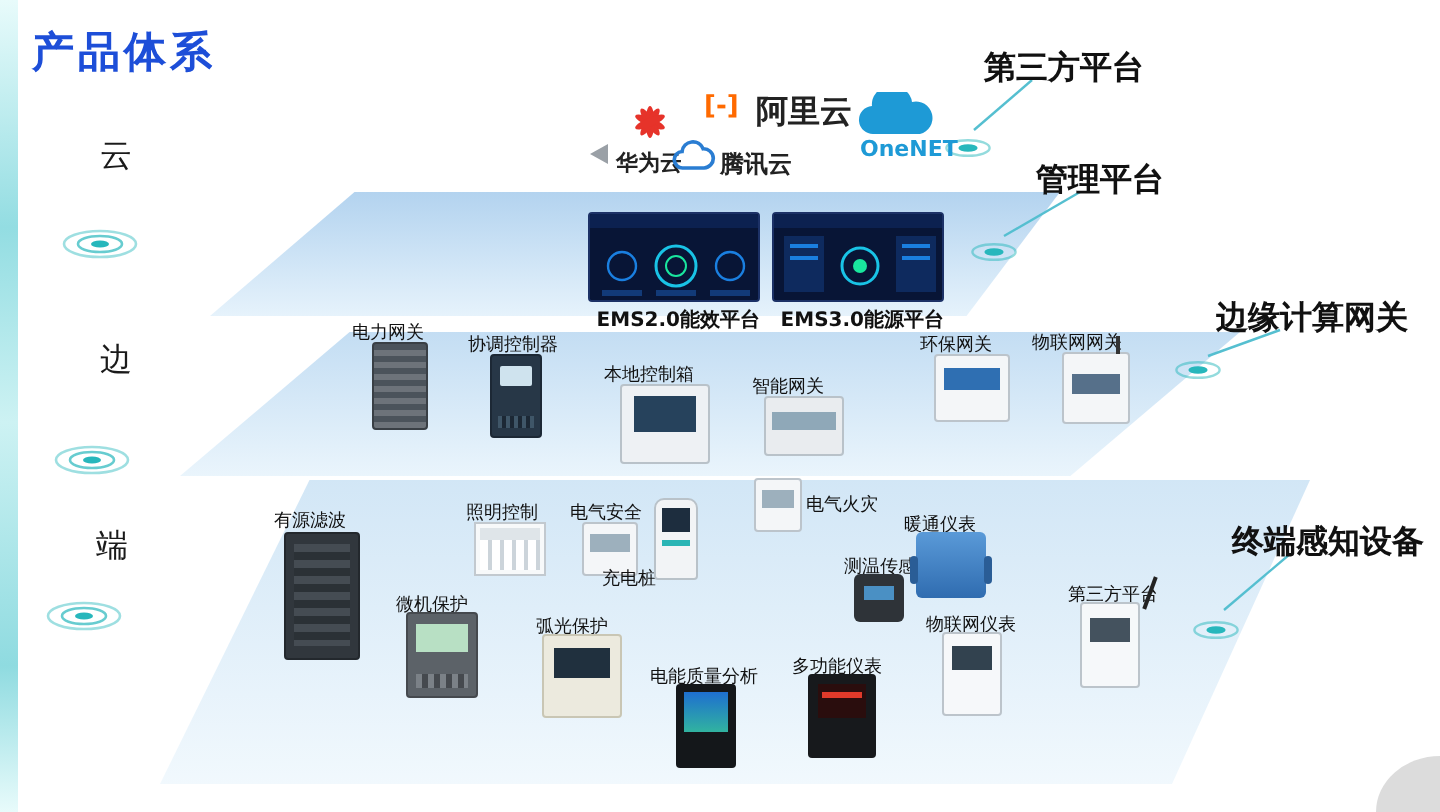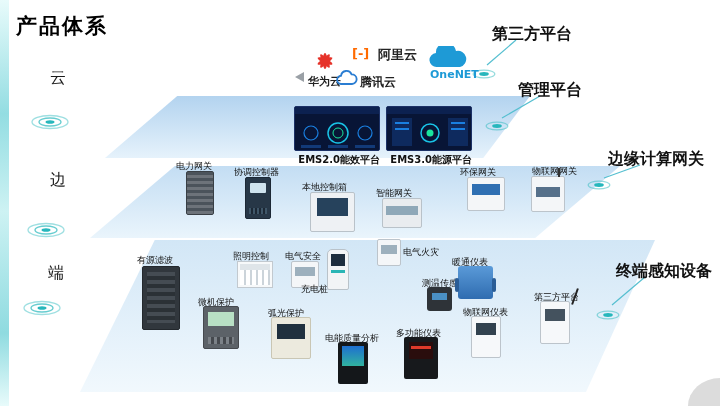--- a/index.html
+++ b/index.html
@@ -7,21 +7,21 @@
   body{font-family:"DejaVu Sans","Liberation Sans",sans-serif;color:#222}
   .stage{position:relative;width:720px;height:406px;background:#ffffff;overflow:hidden}
 
   
   .edge-ribbon{position:absolute;left:0;top:0;width:9px;height:100%;
     background:linear-gradient(180deg,#e8fbfb 0%,#93dde2 28%,#cdf2f3 52%,#8fdbe0 82%,#e8fbfb 100%)}
 
   
   .corner{position:absolute;right:0;bottom:0;width:32px;height:28px;background:#dcdcdc;border-top-left-radius:100%}
 
-  .title{position:absolute;left:16px;top:12px;font-size:21px;font-weight:700;color:#000000;letter-spacing:2px}
+  .title{position:absolute;left:16px;top:12px;font-size:21px;font-weight:700;color:#1d4ed8;letter-spacing:2px}
 
   
   .layer{position:absolute;pointer-events:none}
   .layer-cloud{left:105px;top:96px;width:425px;height:62px;
     background:linear-gradient(180deg,rgba(160,200,235,.80),rgba(205,230,248,.50));
     clip-path:polygon(17% 0,100% 0,89% 100%,0 100%)}
   .layer-edge{left:90px;top:166px;width:530px;height:72px;
     background:linear-gradient(180deg,rgba(170,207,238,.70),rgba(208,232,248,.45));
     clip-path:polygon(16% 0,100% 0,84% 100%,0 100%)}
   .layer-end{left:80px;top:240px;width:575px;height:152px;
@@ -175,21 +175,21 @@
           <ellipse cx="13" cy="11" rx="2.2" ry="8" transform="rotate(-34 13 11)"></ellipse>
           <ellipse cx="13" cy="11" rx="2.2" ry="8"></ellipse>
           <ellipse cx="13" cy="11" rx="2.2" ry="8" transform="rotate(34 13 11)"></ellipse>
           <ellipse cx="13" cy="11" rx="2.2" ry="8" transform="rotate(67 13 11)"></ellipse>
         </g>
       </svg>
   </span>
   <div class="logo-text" style="left:308px;top:74px;font-size:11px;font-weight:600">华为云</div>
 
   <span class="logo-text ali-mark" style="left:352px;top:46px;font-size:13px">[-]</span>
-  <div class="logo-text" style="left:378px;top:46px;font-size:13px;font-weight:600">阿里云</div>
+  <div class="logo-text" style="left:378px;top:46px;font-size:16px;font-weight:600">阿里云</div>
 
   <span style="position:absolute;left:336px;top:70px">
     <svg width="22" height="17" viewBox="0 0 24 18">
         <path d="M6 15 a4.5 4.5 0 0 1 -0.5 -9 A6 6 0 0 1 17 4.5 A4.6 4.6 0 0 1 17.5 15 Z" fill="none" stroke="#2a7dd2" stroke-width="2"></path>
       </svg>
   </span>
   <div class="logo-text" style="left:360px;top:74px;font-size:12px;font-weight:600">腾讯云</div>
 
   <span style="position:absolute;left:427px;top:46px">
     <svg width="44" height="24" viewBox="0 0 44 24">
@@ -237,21 +237,21 @@
 
   <div class="dlabel" style="left:302px;top:181px">本地控制箱</div>
   <div class="dev d-box" style="left:310px;top:192px;width:45px;height:40px"></div>
 
   <div class="dlabel" style="left:376px;top:187px">智能网关</div>
   <div class="dev d-sgw" style="left:382px;top:198px;width:40px;height:30px"></div>
 
   <div class="dlabel" style="left:460px;top:166px">环保网关</div>
   <div class="dev d-env" style="left:467px;top:177px;width:38px;height:34px"></div>
 
-  <div class="dlabel" style="left:532px;top:165px">物联网网关</div>
+  <div class="dlabel" style="left:516px;top:165px">物联网网关</div>
   <div class="dev d-iotgw" style="left:531px;top:176px;width:34px;height:36px"></div>
 
   <div class="dlabel" style="left:137px;top:254px">有源滤波</div>
   <div class="dev d-cab" style="left:142px;top:266px;width:38px;height:64px"></div>
 
   <div class="dlabel" style="left:233px;top:250px">照明控制</div>
   <div class="dev d-light" style="left:237px;top:261px;width:36px;height:27px"></div>
 
   <div class="dlabel" style="left:285px;top:250px">电气安全</div>
   <div class="dev d-fire" style="left:291px;top:261px;width:28px;height:27px"></div>

